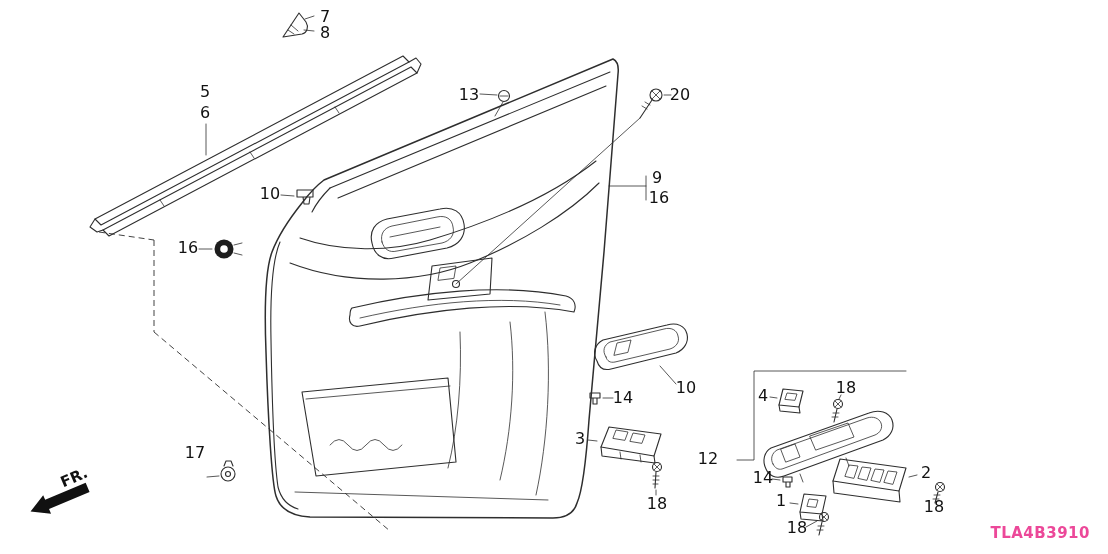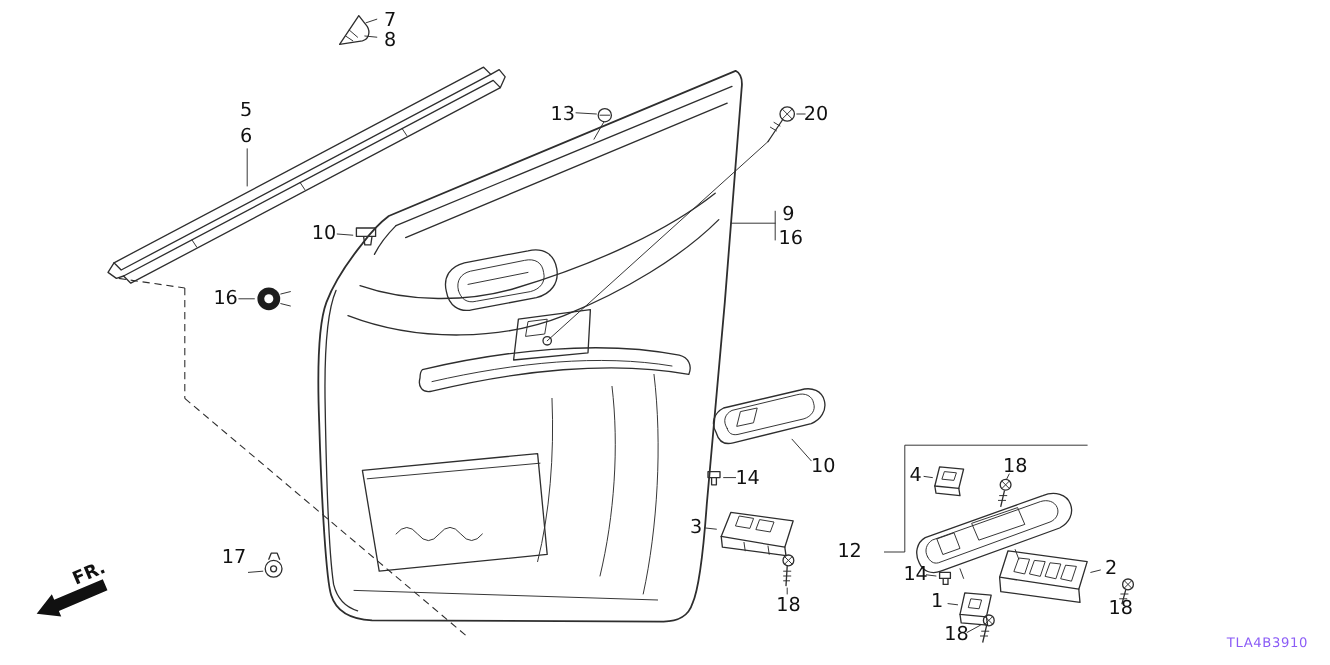--- a/index.html
+++ b/index.html
@@ -6,22 +6,22 @@
   .stage{
     position:relative;width:1108px;height:554px;background:#ffffff;
     font-family:"DejaVu Sans", sans-serif;overflow:hidden;color:#111;
   }
   .stage svg{position:absolute;left:0;top:0;}
   .callout{
     position:absolute;font-size:16px;line-height:1;color:#111;
     transform:translate(-50%,-50%);white-space:nowrap;
   }
   .code{
-    position:absolute;right:18px;bottom:12px;font-size:11px;font-weight:normal;
-    letter-spacing:0.5px;color:#8b5cf6;
+    position:absolute;right:18px;bottom:12px;font-size:15px;font-weight:bold;
+    letter-spacing:0.5px;color:#ec4899;
   }
   .ln{stroke:#2e2e2e;stroke-width:1.1;fill:none;stroke-linecap:round;stroke-linejoin:round;}
   .ln2{stroke:#2e2e2e;stroke-width:1.5;fill:none;stroke-linecap:round;stroke-linejoin:round;}
   .thin{stroke:#2e2e2e;stroke-width:0.8;fill:none;stroke-linecap:round;stroke-linejoin:round;}
   .dash{stroke:#2e2e2e;stroke-width:0.9;fill:none;stroke-dasharray:6 4;}
   svg text{font-family:"DejaVu Sans", sans-serif;}
 </style>
 </head>
 <body>
 
@@ -228,16 +228,16 @@
   <div class="callout" style="left:763px;top:396px">4</div>
   <div class="callout" style="left:846px;top:388px">18</div>
   <div class="callout" style="left:580px;top:439px">3</div>
   <div class="callout" style="left:708px;top:459px">12</div>
   <div class="callout" style="left:926px;top:473px">2</div>
   <div class="callout" style="left:763px;top:478px">14</div>
   <div class="callout" style="left:781px;top:501px">1</div>
   <div class="callout" style="left:657px;top:504px">18</div>
   <div class="callout" style="left:934px;top:507px">18</div>
   <div class="callout" style="left:797px;top:528px">18</div>
-  <div class="callout" style="left:195px;top:464px">17</div>
+  <div class="callout" style="left:195px;top:453px">17</div>
 
   <div class="code">TLA4B3910</div>
 </div>
 
 </body></html>

